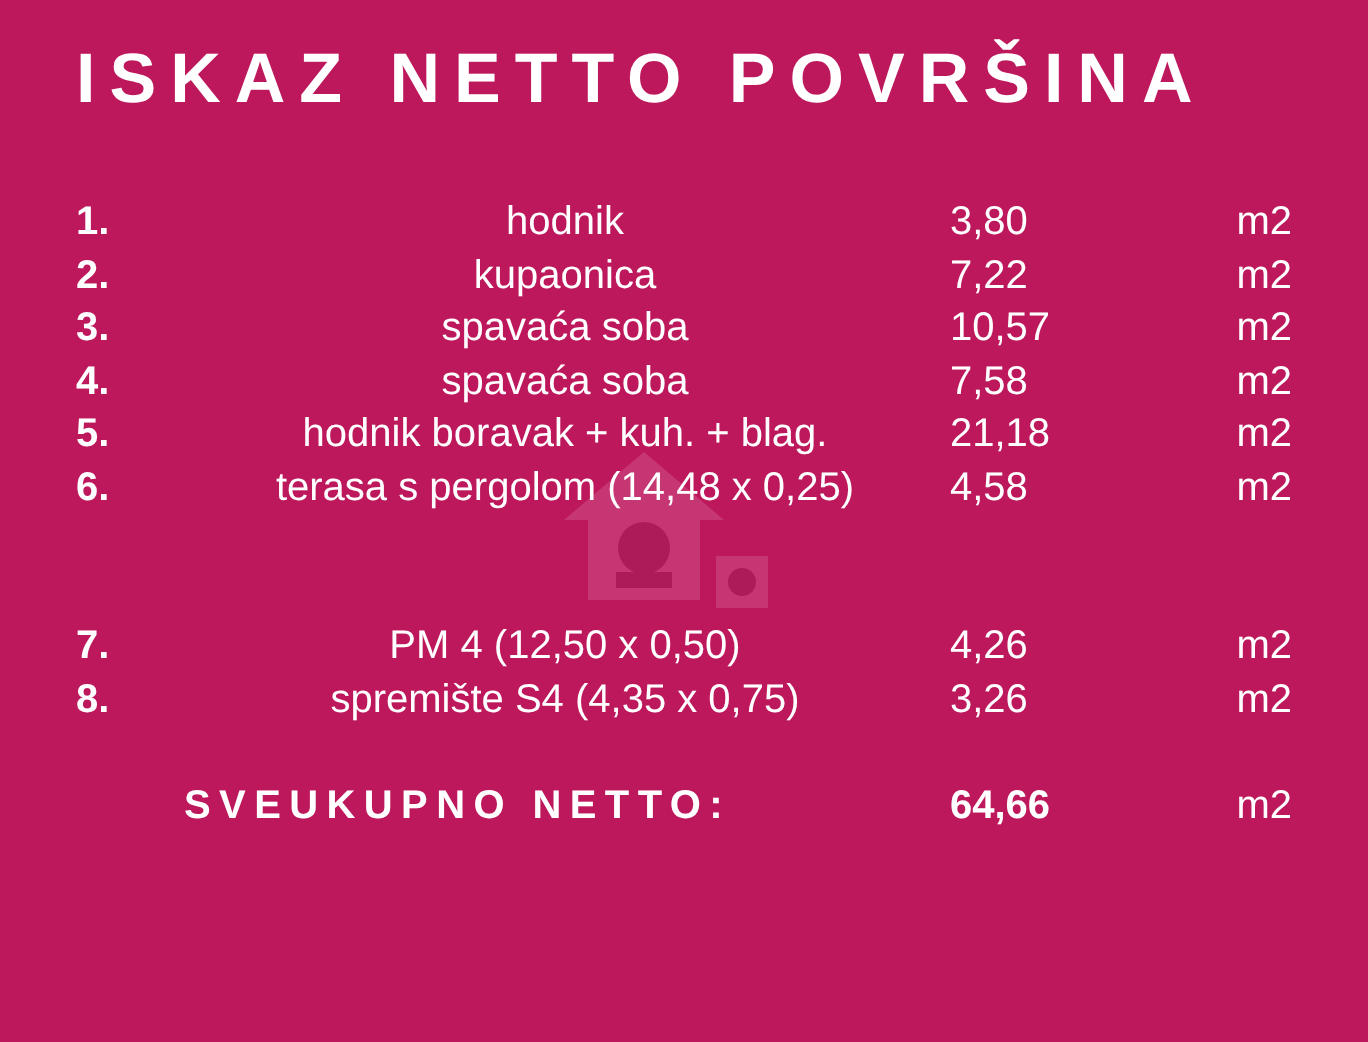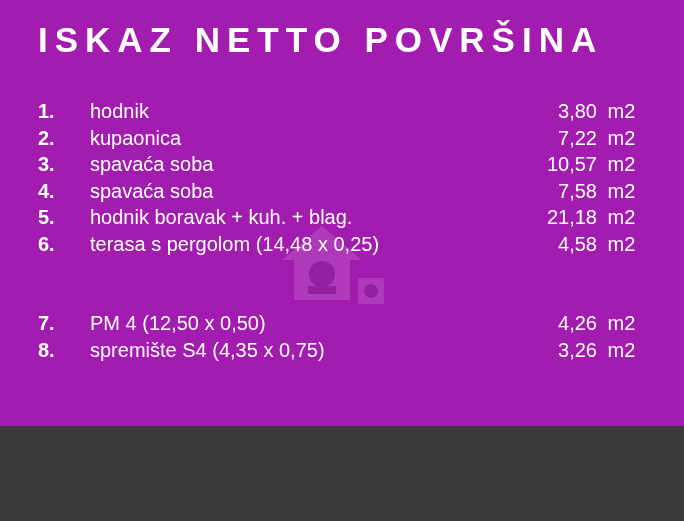--- a/index.html
+++ b/index.html
@@ -12,22 +12,22 @@
     background: #3a3a3a;
     font-family: "Liberation Sans", sans-serif;
     color: #ffffff;
     overflow: hidden;
     position: relative;
   }
 
   .sheet {
     position: relative;
     width: 684px;
-    height: 426px;
-    background: #a21caf;
+    height: 521px;
+    background: #be185d;
     box-sizing: border-box;
     padding: 0;
   }
 
   
   .watermark {
     position: absolute;
     left: 262px;
     top: 208px;
     width: 130px;
@@ -62,27 +62,28 @@
     height: 26.5px;
   }
   .col-num {
     width: 52px;
     font-weight: bold;
     font-size: 20px;
   }
   .col-name {
     width: 385px;
     white-space: nowrap;
+    text-align: center;
   }
   .col-val {
     width: 122px;
-    text-align: right;
+    text-align: left;
   }
   .col-unit {
-    text-align: center;
+    text-align: right;
     width: 49px;
   }
 
   .spacer-row td { height: 19px; line-height: 19px; }
   .spacer-row-lg td { height: 34px; line-height: 34px; }
 
   .total-label {
     font-weight: bold;
     letter-spacing: 4.2px;
     padding-left: 54px !important;
@@ -170,16 +171,21 @@
         <td class="col-num">8.</td>
         <td class="col-name">spremište S4 (4,35 x 0,75)</td>
         <td class="col-val">3,26</td>
         <td class="col-unit">m2</td>
       </tr>
 
       <tr class="spacer-row">
           <td colspan="4"></td>
         </tr>
 
+      <tr>
+        <td class="total-label" colspan="2">SVEUKUPNO NETTO:</td>
+        <td class="col-val total-val">64,66</td>
+        <td class="col-unit total-unit">m2</td>
+      </tr>
     </tbody>
   </table>
 
 </div>
 
 </body></html>

